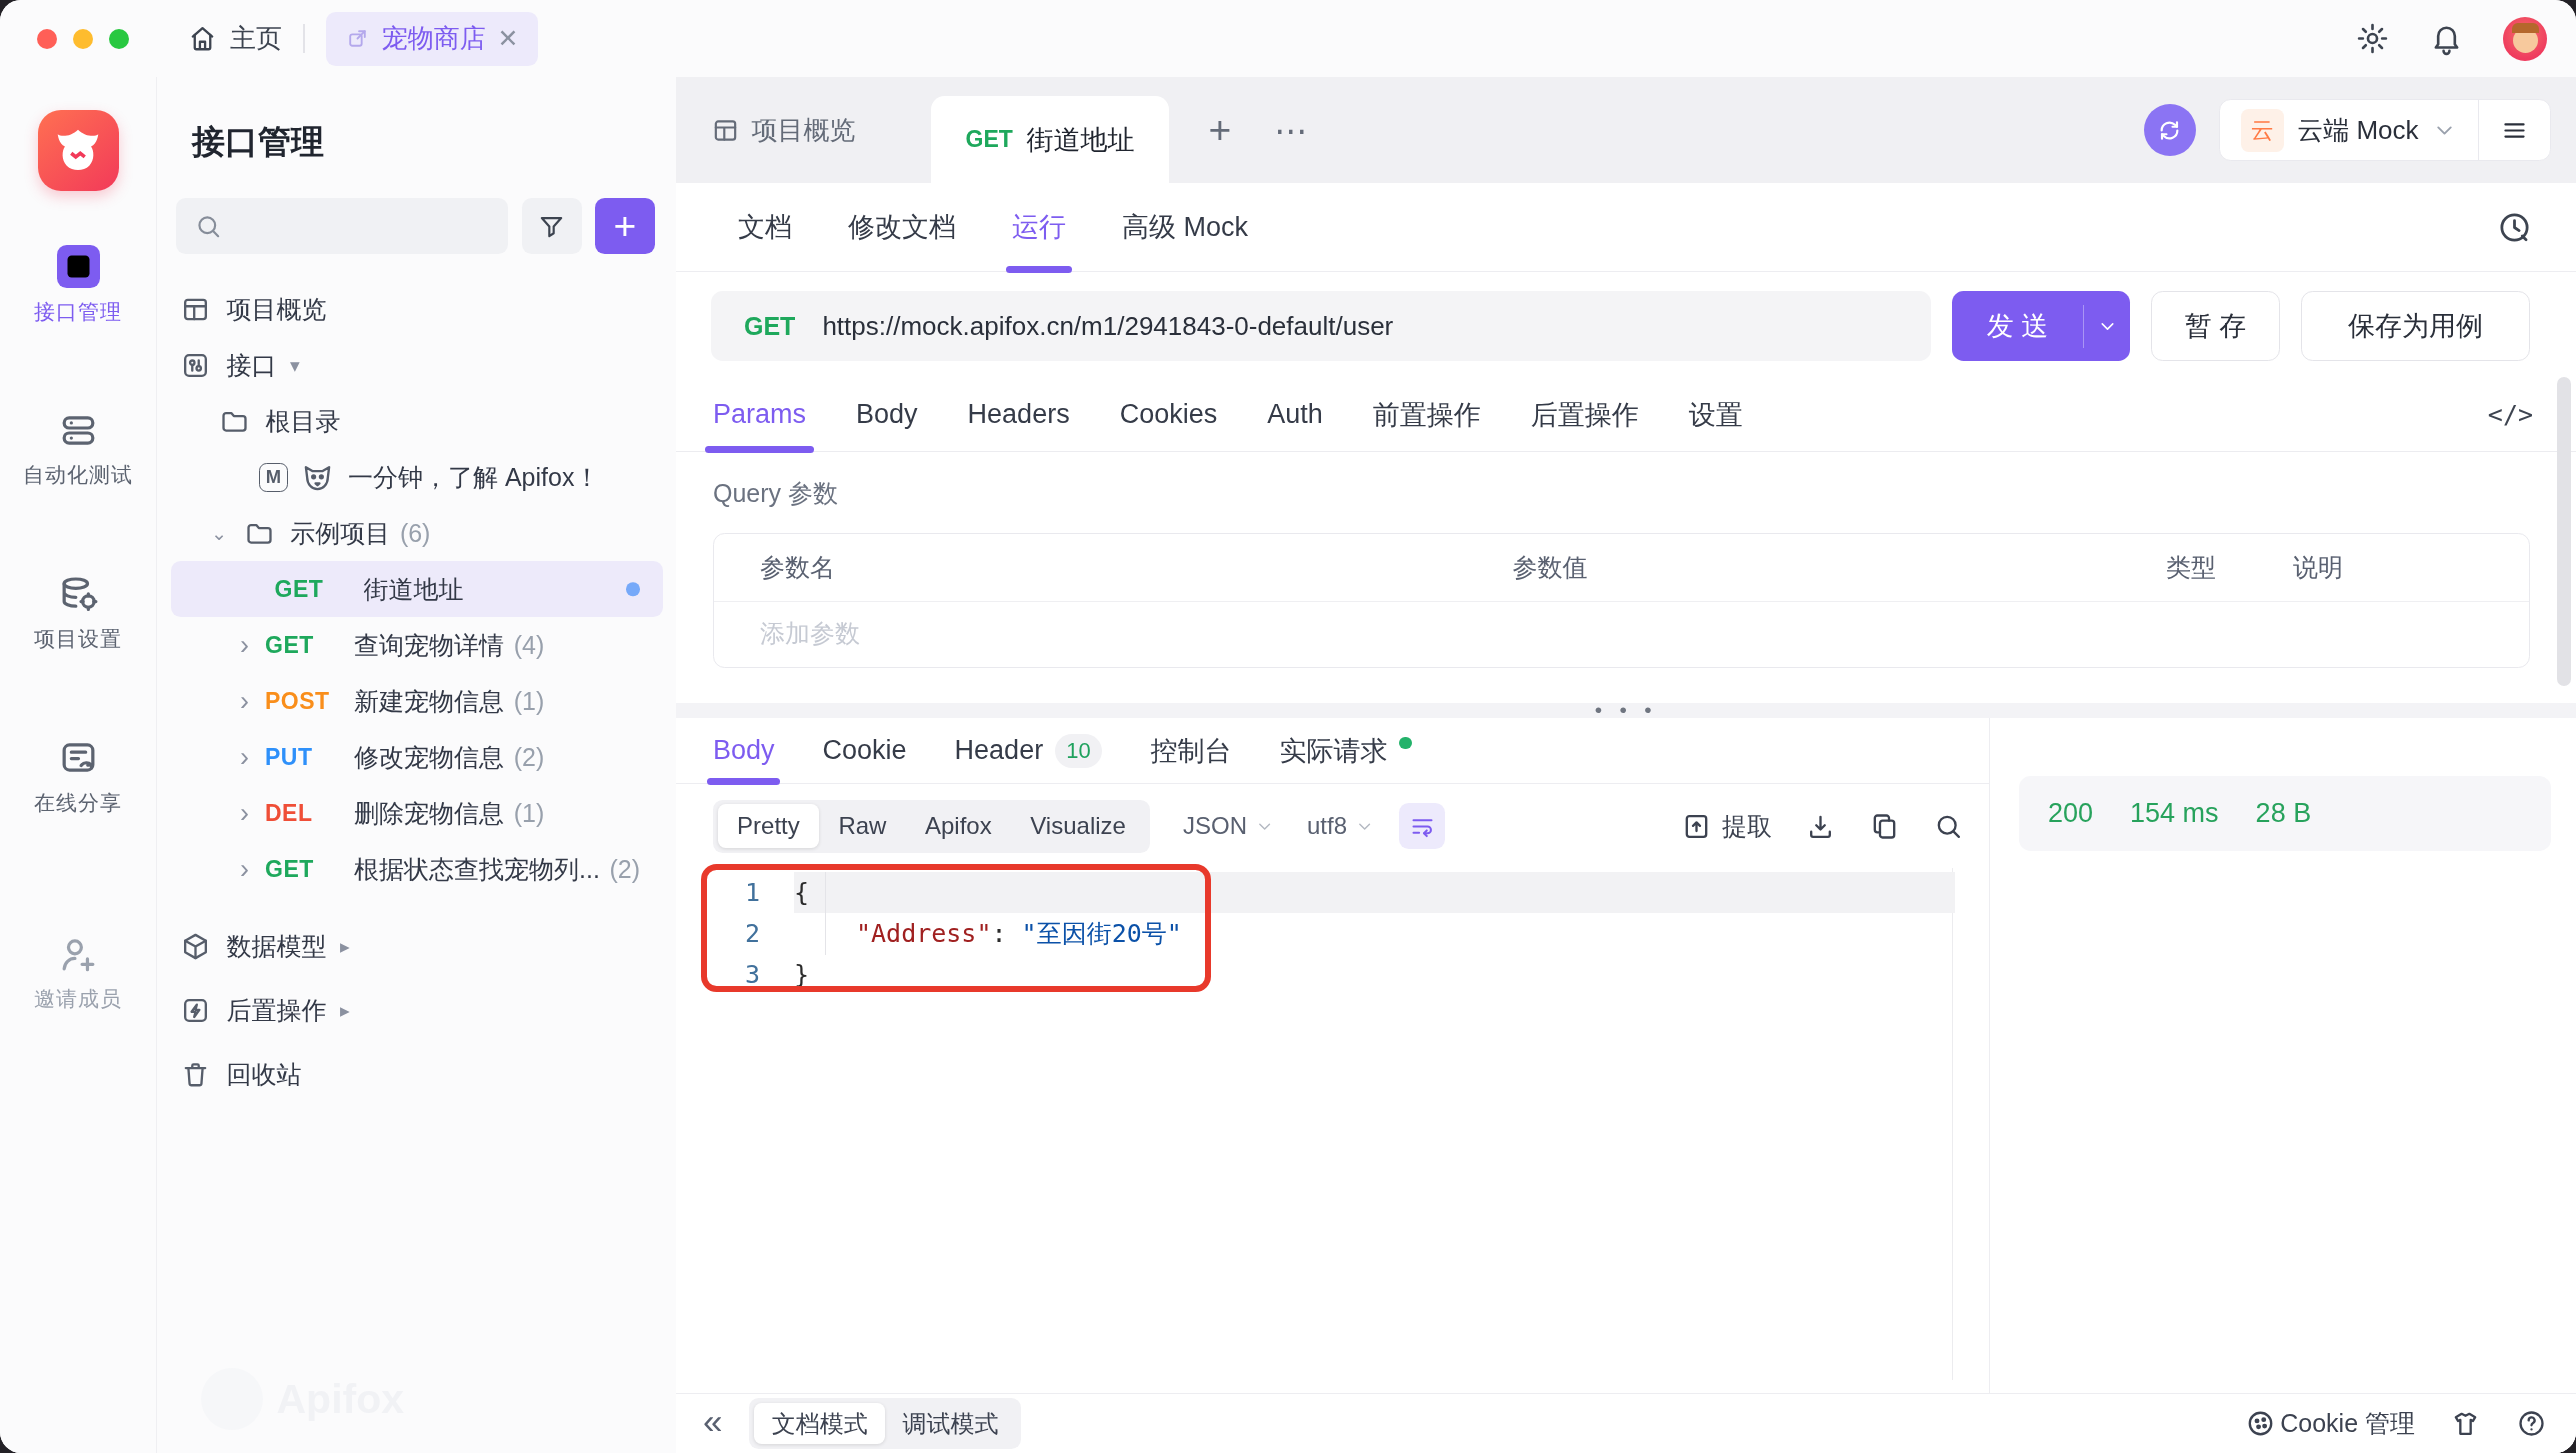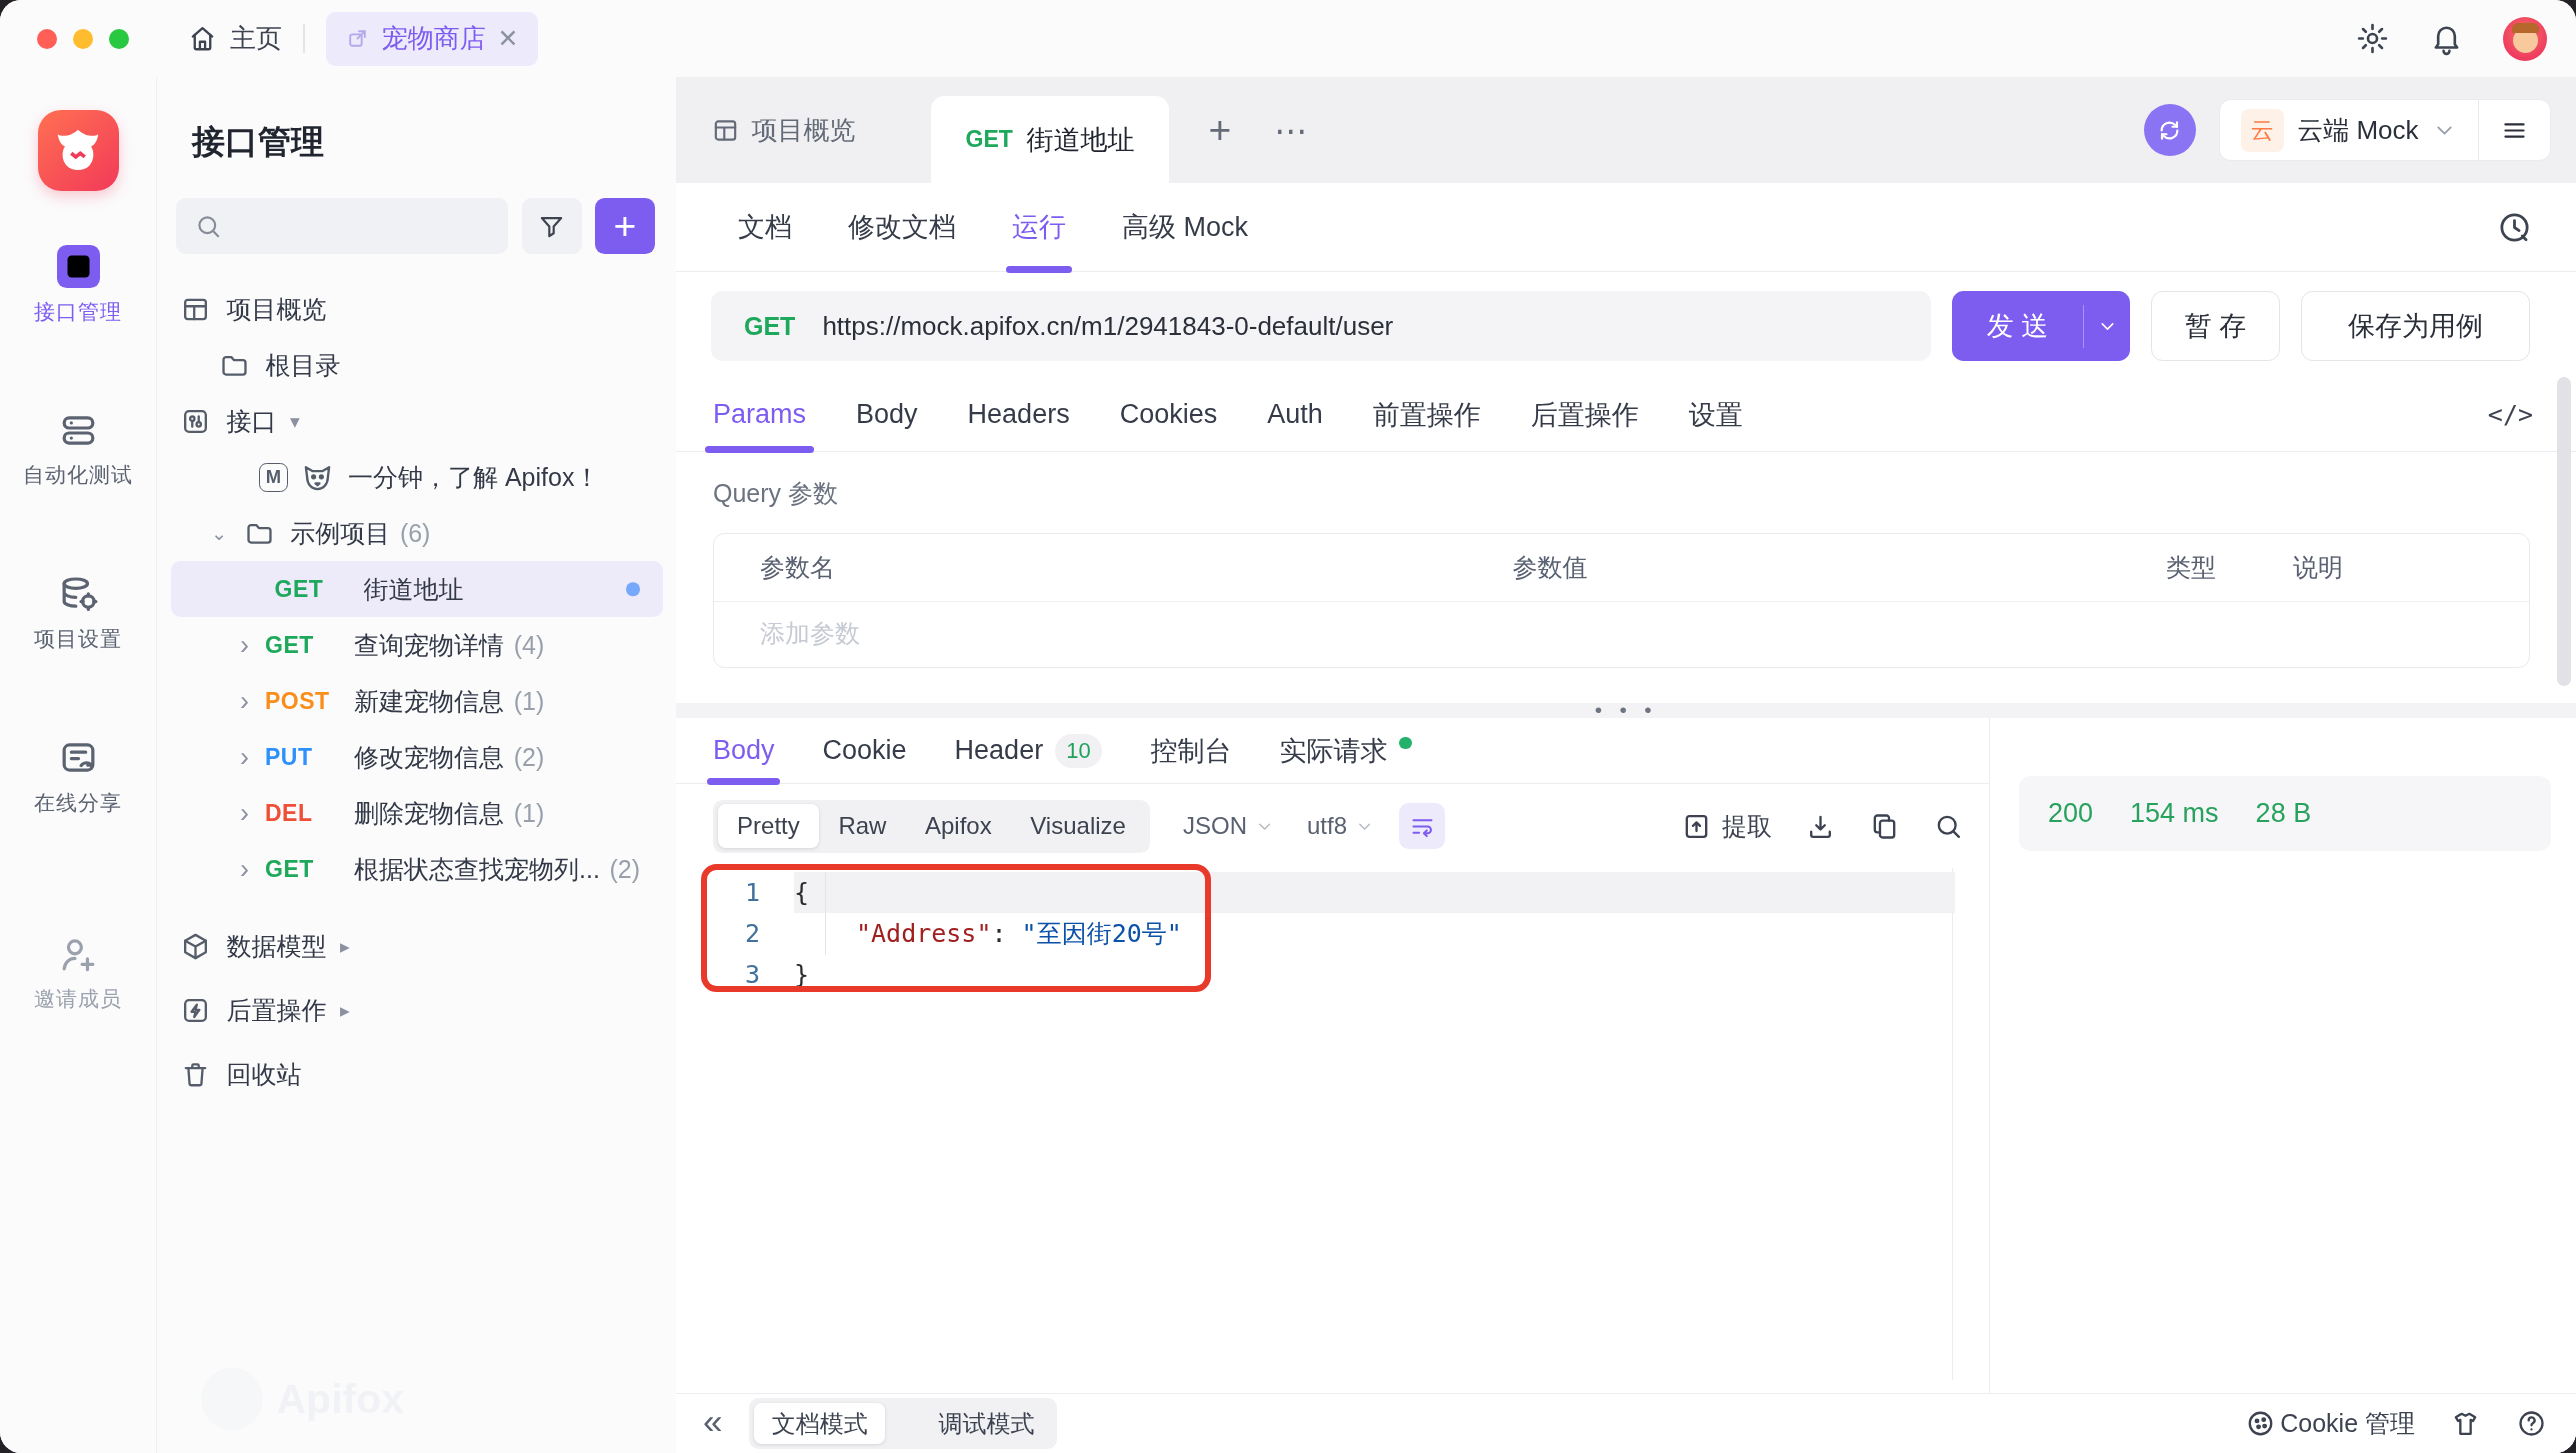--- a/index.html
+++ b/index.html
@@ -174,21 +174,21 @@
   .v-status { font-size:26px; color:#2a2f3a; margin-left:39px; }
   .v-caret { margin-left:auto; width:29px; height:29px; color:#8b91a0; cursor:pointer; }
   .vcard { background:#f6f6f9; border-radius:11.6px; height:75px; display:flex; align-items:center; padding:0 29px; margin-top:31px; }
   .vstats { gap:37px; color:#27a25c; font-size:27px; display:flex; }
   .vpass { margin-top:17.4px; gap:15.5px; color:#2a2f3a; font-size:26px; display:flex; }
   .vcheck { width:33px; height:33px; border-radius:50%; background:#27a25c; color:#fff; display:flex; align-items:center; justify-content:center; flex:none; }
   .vcheck svg { width:19.3px; height:19.3px; stroke:#fff; stroke-width:3; fill:none; stroke-linecap:round; stroke-linejoin:round; }
 
   .footerbar { height:60px; border-top:1.9px solid #ededf1; display:flex; align-items:center; padding:0 29px 0 27px; flex:none; background:#fff; }
   .collapse { font-size:35px; color:#596070; cursor:pointer; line-height:0; margin-top:-5.8px; }
-  .footer-seg { margin-left:27px;gap:36px; }
+  .footer-seg { margin-left:27px; }
   .footer-seg .seg-item { font-size:24px; padding:4.8px 17.4px; }
   .footer-right { margin-left:auto; display:flex; align-items:center; gap:35px; color:#3c4250; }
   .cookie-mgr { display:flex; align-items:center; gap:4px; font-size:25px; cursor:pointer; }
   .footer-right .ic { width:31px; height:31px; cursor:pointer; }
 
   .scroll-thumb { position:absolute; right:4.8px; top:300px; width:14.5px; height:309px; border-radius:7.7px; background:#e2e2e6; cursor:grab; }
 </style>
 </head>
 <body>
 
@@ -326,39 +326,39 @@
     <div class="tree">
       <div class="trow">
         <span class="ic">
             <svg viewBox="0 0 24 24">
               <rect x="4" y="4.5" width="16" height="15" rx="2"></rect>
               <path d="M4 9.5h16M11 9.5v10"></path>
             </svg>
           </span>
         <span>项目概览</span>
       </div>
-      <div class="trow t-lvl1">
-        <span class="ic">
-            <svg viewBox="0 0 24 24">
-              <path d="M3.5 7.5a2 2 0 0 1 2-2h4l2 2.3h7a2 2 0 0 1 2 2v7.2a2 2 0 0 1-2 2h-13a2 2 0 0 1-2-2z"></path>
-            </svg>
-          </span>
-        <span>根目录</span>
-      </div>
       <div class="trow">
         <span class="ic">
             <svg viewBox="0 0 24 24">
               <rect x="4" y="4" width="16" height="16" rx="3"></rect>
               <circle cx="9.5" cy="9.8" r="1.7"></circle>
               <path d="M9.5 11.5V16M14.5 8v4.5"></path>
               <circle cx="14.5" cy="14.2" r="1.7"></circle>
             </svg>
           </span>
         <span>接口</span>
         <span class="caret">▾</span>
+      </div>
+      <div class="trow t-lvl1">
+        <span class="ic">
+            <svg viewBox="0 0 24 24">
+              <path d="M3.5 7.5a2 2 0 0 1 2-2h4l2 2.3h7a2 2 0 0 1 2 2v7.2a2 2 0 0 1-2 2h-13a2 2 0 0 1-2-2z"></path>
+            </svg>
+          </span>
+        <span>根目录</span>
       </div>
       <div class="trow t-lvl2">
         <span class="md-icon">M</span>
         <span class="ic fox">
             <svg viewBox="0 0 24 24" fill="#f59122" stroke="none">
               <path d="M3 4l5 3h8l5-3-1 8c0 5-3.5 9-8 9s-8-4-8-9z"></path>
               <circle cx="9" cy="11.5" r="1.1" fill="#3a2a18"></circle>
               <circle cx="15" cy="11.5" r="1.1" fill="#3a2a18"></circle>
               <path d="M10.5 16.5 12 18l1.5-1.5z" fill="#fff"></path>
             </svg>

